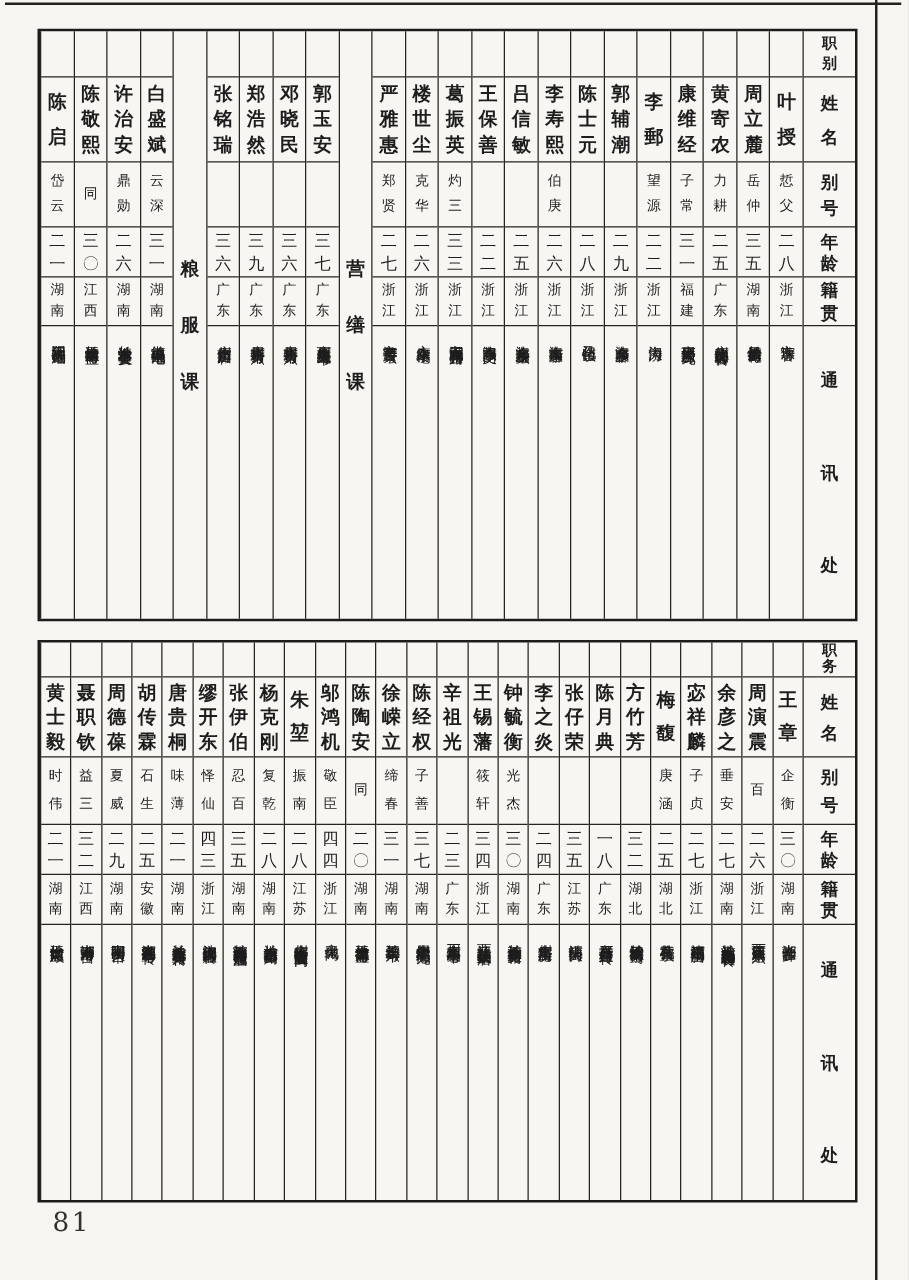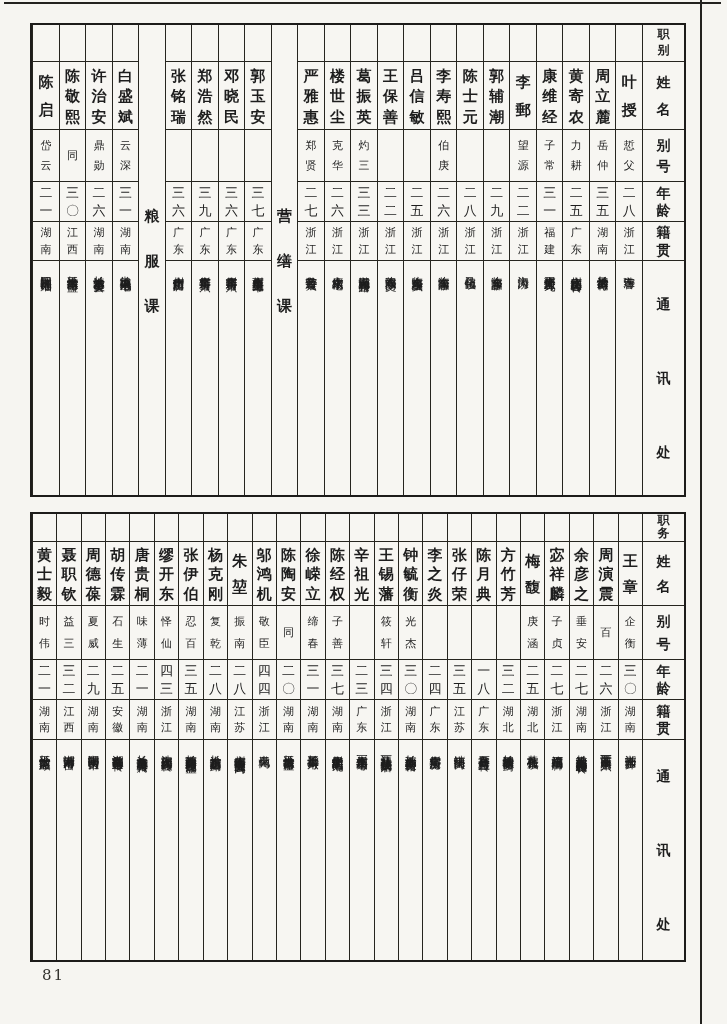--- a/index.html
+++ b/index.html
@@ -37,21 +37,21 @@
   .c-name .vchar{font-size:15px;font-weight:bold;}
   .c-alias .vchar{font-size:11px;}
   .c-age .vchar{font-size:13px;}
   .c-origin .vchar{font-size:11px;}
   .c-address{justify-content:flex-start;align-items:center;padding-top:6px;}
   .addr{writing-mode:vertical-rl;text-orientation:upright;font-size:11.5px;line-height:1.06;letter-spacing:.5px;}
   .section-col{justify-content:center;}
   .section-label{flex:1;display:flex;flex-direction:column;justify-content:center;align-items:center;gap:30px;}
   .section-label .vchar{font-size:15px;font-weight:bold;}
   .page-number{position:absolute;left:42px;top:966px;font-family:"DejaVu Serif","Liberation Serif",serif;
-               font-size:15px;color:#33322e;letter-spacing:2px;}
+               font-size:21px;color:#33322e;letter-spacing:2px;}
 </style>
 </head>
 <body>
 
 <div class="page">
   <div class="edge-top"></div>
   <div class="edge-right"></div>
   <div class="table table-top">
       <div class="col header-col">
         <div class="cell h-duty">

